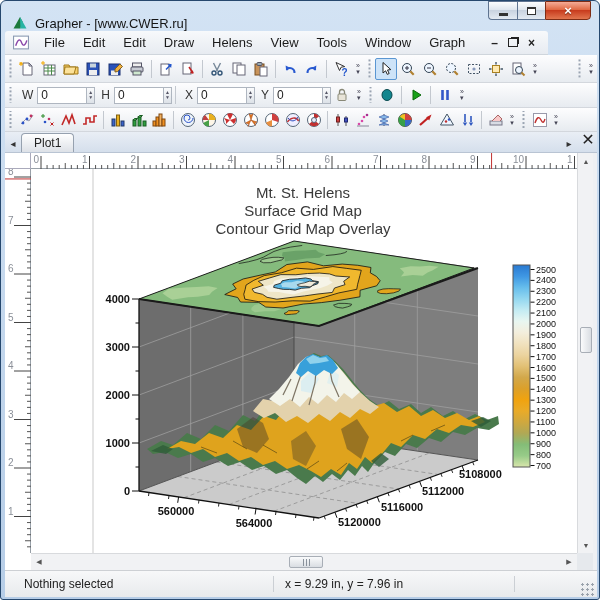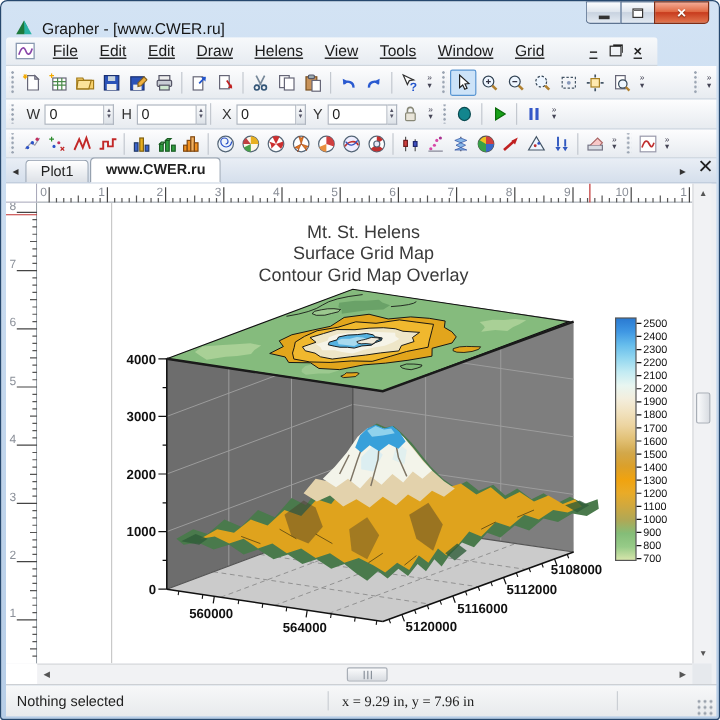--- a/index.html
+++ b/index.html
@@ -17,21 +17,21 @@
   .cap{border:1px solid #5e7390;background:linear-gradient(#fcfdfe,#dfe6ee 45%,#c9d3e0 50%,#e3eaf2);}
   .cap.min{width:29px;border-radius:0 0 0 4px;border-right:none;}
   .cap.max{width:28px;border-right:none;}
   .cap.close{width:46px;border-radius:0 0 4px 0;
     background:linear-gradient(#f4ac97,#e06a44 45%,#c83c1e 50%,#e2764f);border-color:#7e2d15;
     color:#fff;font-weight:bold;font-size:13px;text-shadow:0 1px 1px #702810;}
   .glyph-min{width:9px;height:3px;background:#333;margin-top:8px;}
   .glyph-max{width:9px;height:8px;border:1px solid #333;box-shadow:inset 0 1px 0 #333;background:#fff;}
   
   .menubar{position:absolute;left:4px;top:30px;width:543px;height:24px;display:flex;align-items:center;
-    background:linear-gradient(#f7f9fb,#e7ebf1);border-bottom:1px solid #cfd5dc;border-radius:3px 3px 0 0;text-decoration:underline;}
+    background:linear-gradient(#f7f9fb,#e7ebf1);border-bottom:1px solid #cfd5dc;border-radius:3px 3px 0 0;}
   .appicon{width:20px;height:17px;margin:0 4px 0 6px;}
   .menu-item{padding:3px 9px;font-size:13px;color:#1c1c1c;}
   .mdi{margin-left:auto;display:flex;align-items:center;padding-right:8px;color:#222;}
   .mdi span{width:17px;text-align:center;font-weight:bold;font-size:12px;}
   .mdi .restore-box{position:relative;width:10px;height:9px;border:1px solid #222;margin:0 5px;box-shadow:2px -2px 0 -1px #222;}
   
   .toolbar{position:absolute;left:4px;width:592px;display:flex;align-items:center;
     background:linear-gradient(#fdfdfe,#e7ebf0);border-bottom:1px solid #d3d7dd;}
   #toolbar1{top:54px;height:28px;}
   #toolbar2{top:82px;height:25px;}
@@ -72,23 +72,23 @@
   .sb-thumb-v{position:absolute;left:2px;top:174px;width:12px;height:26px;background:linear-gradient(90deg,#fafbfc,#d9dde2);border:1px solid #a8aeb6;border-radius:2px;}
   .sb-thumb-h{position:absolute;left:258px;top:2px;width:34px;height:12px;background:linear-gradient(#fafbfc,#d9dde2);border:1px solid #a8aeb6;border-radius:2px;
     display:flex;align-items:center;justify-content:center;gap:2px;}
   .sb-thumb-h i{width:1px;height:7px;background:#8a929c;}
   .hscroll .sb-arrow.right{margin-left:auto;}
   .ws-blank-bl{position:absolute;left:0;top:400px;width:26px;height:17px;background:#fff;}
   .ws-blank-br{position:absolute;left:572px;top:400px;width:16px;height:17px;background:#e6e9ed;}
   
   .statusbar{position:absolute;left:4px;top:569px;width:592px;height:27px;display:flex;align-items:center;
     background:linear-gradient(#f7f8f9,#e8eaec);border-top:1px solid #cdd0d4;font-size:12px;color:#222;}
-  .st-sec1{width:268px;padding-left:9px;}
+  .st-sec1{width:268px;padding-left:19px;}
   .st-div{width:1px;height:16px;background:#cbcfd4;}
-  .st-sec2{width:240px;padding-left:11px;font-family:Liberation Serif, serif;}
+  .st-sec2{width:240px;padding-left:11px;}
   .st-grip{margin-left:auto;width:14px;height:14px;margin-right:2px;align-self:flex-end;
     background-image:radial-gradient(circle,#9aa2ac 1.2px,transparent 1.4px);background-size:5px 5px;background-position:bottom right;}
   .icon svg{display:block;}
 </style>
 </head>
 <body>
 
 <div class="window">
 
   <div class="titlebar">
@@ -121,21 +121,21 @@
     </span>
     <div id="menu-items" style="display:flex">
         <span class="menu-item">File</span>
         <span class="menu-item">Edit</span>
         <span class="menu-item">Edit</span>
         <span class="menu-item">Draw</span>
         <span class="menu-item">Helens</span>
         <span class="menu-item">View</span>
         <span class="menu-item">Tools</span>
         <span class="menu-item">Window</span>
-        <span class="menu-item">Grid</span>
+        <span class="menu-item">Graph</span>
       </div>
     <div class="mdi">
       <span>–</span>
       <span class="restore-box"></span>
       <span>×</span>
     </div>
   </div>
 
   <div class="toolbar" id="toolbar1">
       <div class="grip"></div>
@@ -635,21 +635,20 @@
       </div>
       <div class="chev">
         <span>»</span>
         <span>▾</span>
       </div>
     </div>
 
   <div class="tabbar" id="tabbar">
       <div class="tab-nav">◂</div>
       <div class="tab">Plot1</div>
-      <div class="tab active">www.CWER.ru</div>
       <div class="tspacer"></div>
       <div class="tab-nav">▸</div>
       <div class="tab-close">✕</div>
     </div>
 
   <div class="workspace">
     <div class="corner"></div>
     <div class="hruler" id="hruler"><svg width="546" height="16">
           <line x1="10" y1="3" x2="10" y2="16" stroke="#444"></line>
           <line x1="16.0625" y1="12" x2="16.0625" y2="16" stroke="#555"></line>

